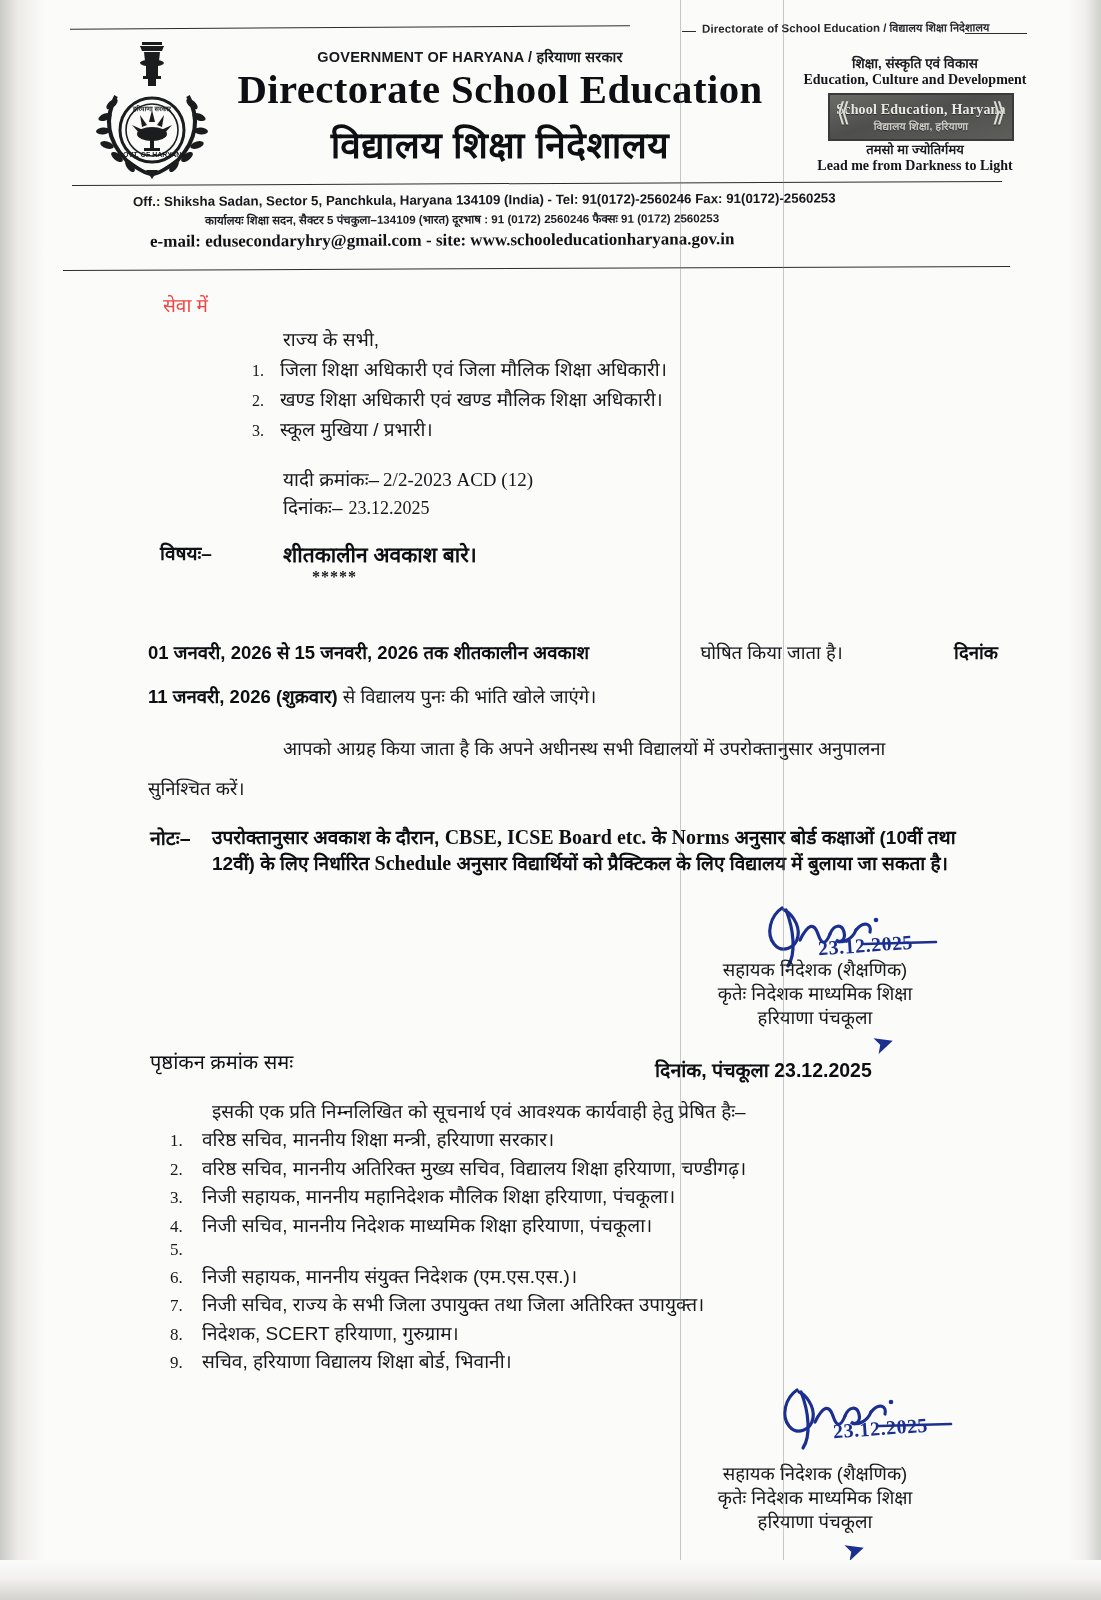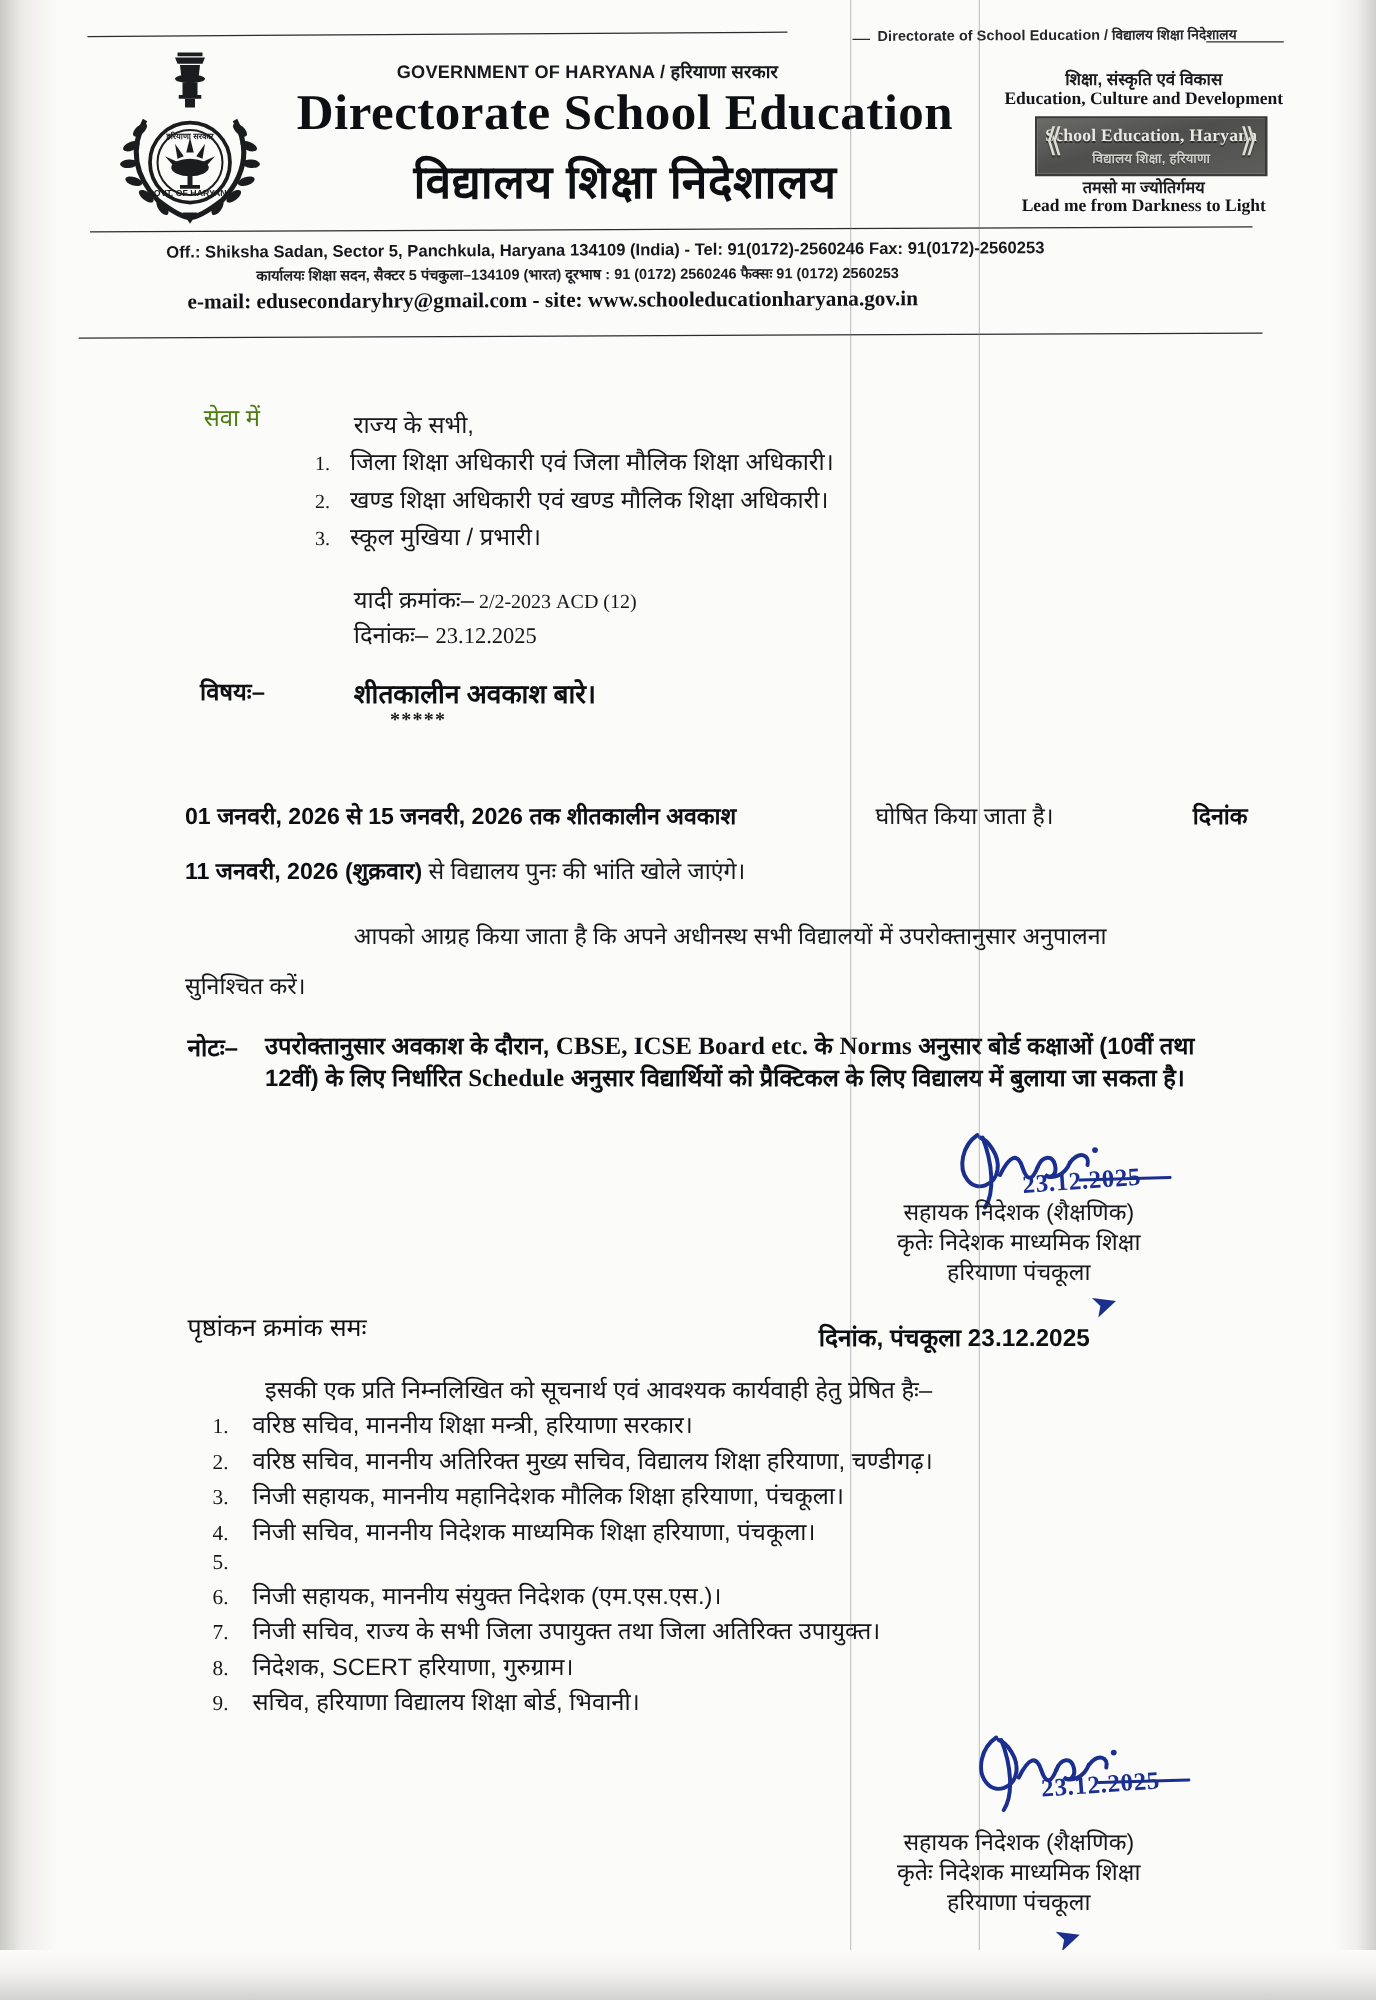--- a/index.html
+++ b/index.html
@@ -144,21 +144,21 @@
   .addr3 {
     position: absolute; left: 150px; top: 230px; width: 810px;
     font-family: "Liberation Serif", serif;
     font-size: 17px; font-weight: 700; color: #111216; white-space: nowrap;
     transform: rotate(-0.25deg);
   }
 
   
   .seva {
     position: absolute; left: 163px; top: 292px;
-    font-size: 19px; color: #4d7c0f; margin-top: 29px;
+    font-size: 19px; color: #ef4444;
   }
   .rajya {
     position: absolute; left: 283px; top: 326px;
     font-size: 19px; color: #16171b;
   }
   .recip {
     position: absolute; left: 252px; top: 356px; width: 560px;
   }
   .recip .row {
     display: flex; align-items: baseline; margin-bottom: 4px;
@@ -167,21 +167,21 @@
     width: 28px; flex: none;
     font-family: "Liberation Serif", serif;
     font-size: 16px; color: #16171b;
   }
   .recip .txt { font-size: 19px; color: #16171b; text-align: center; }
 
   .memo-no {
     position: absolute; left: 283px; top: 466px; font-size: 19px; color: #16171b;
   }
   .memo-no .val {
-    font-family: "Liberation Serif", serif; font-size: 16px; padding-left: 4px;
+    font-family: "Liberation Serif", serif; font-size: 19px; padding-left: 4px;
   }
   .memo-date {
     position: absolute; left: 283px; top: 494px; font-size: 19px; color: #16171b;
   }
   .memo-date .val {
     font-family: "Liberation Serif", serif; font-size: 18px; padding-left: 6px;
   }
 
   .subj-label {
     position: absolute; left: 160px; top: 540px;

